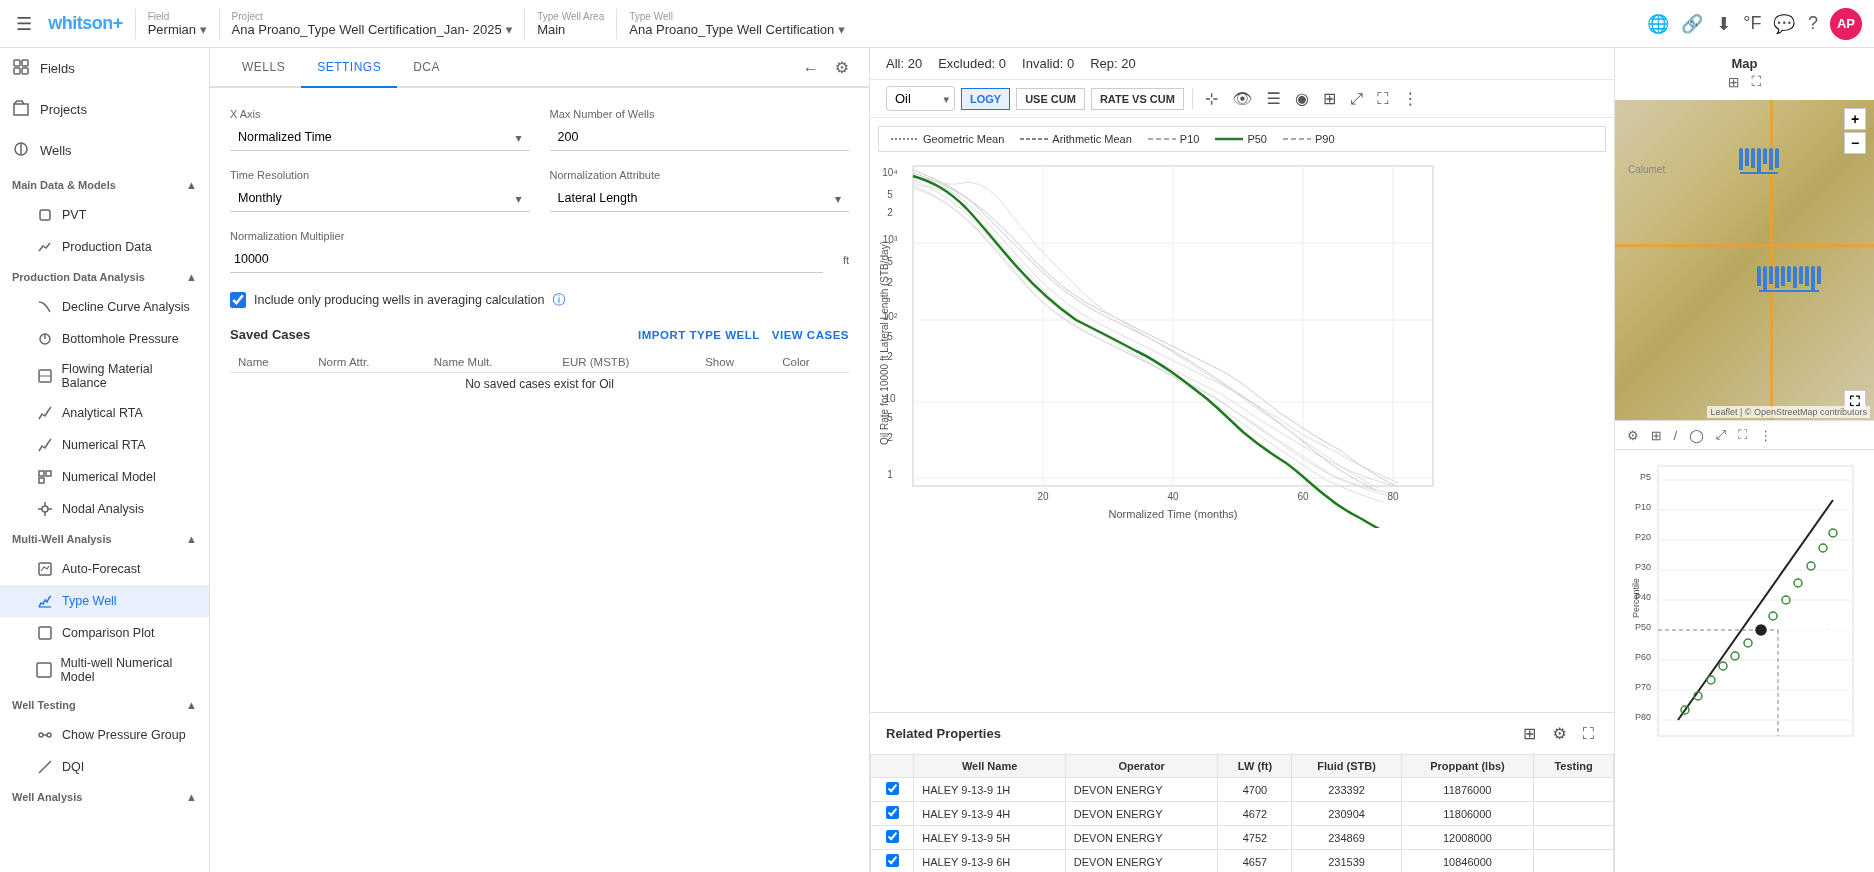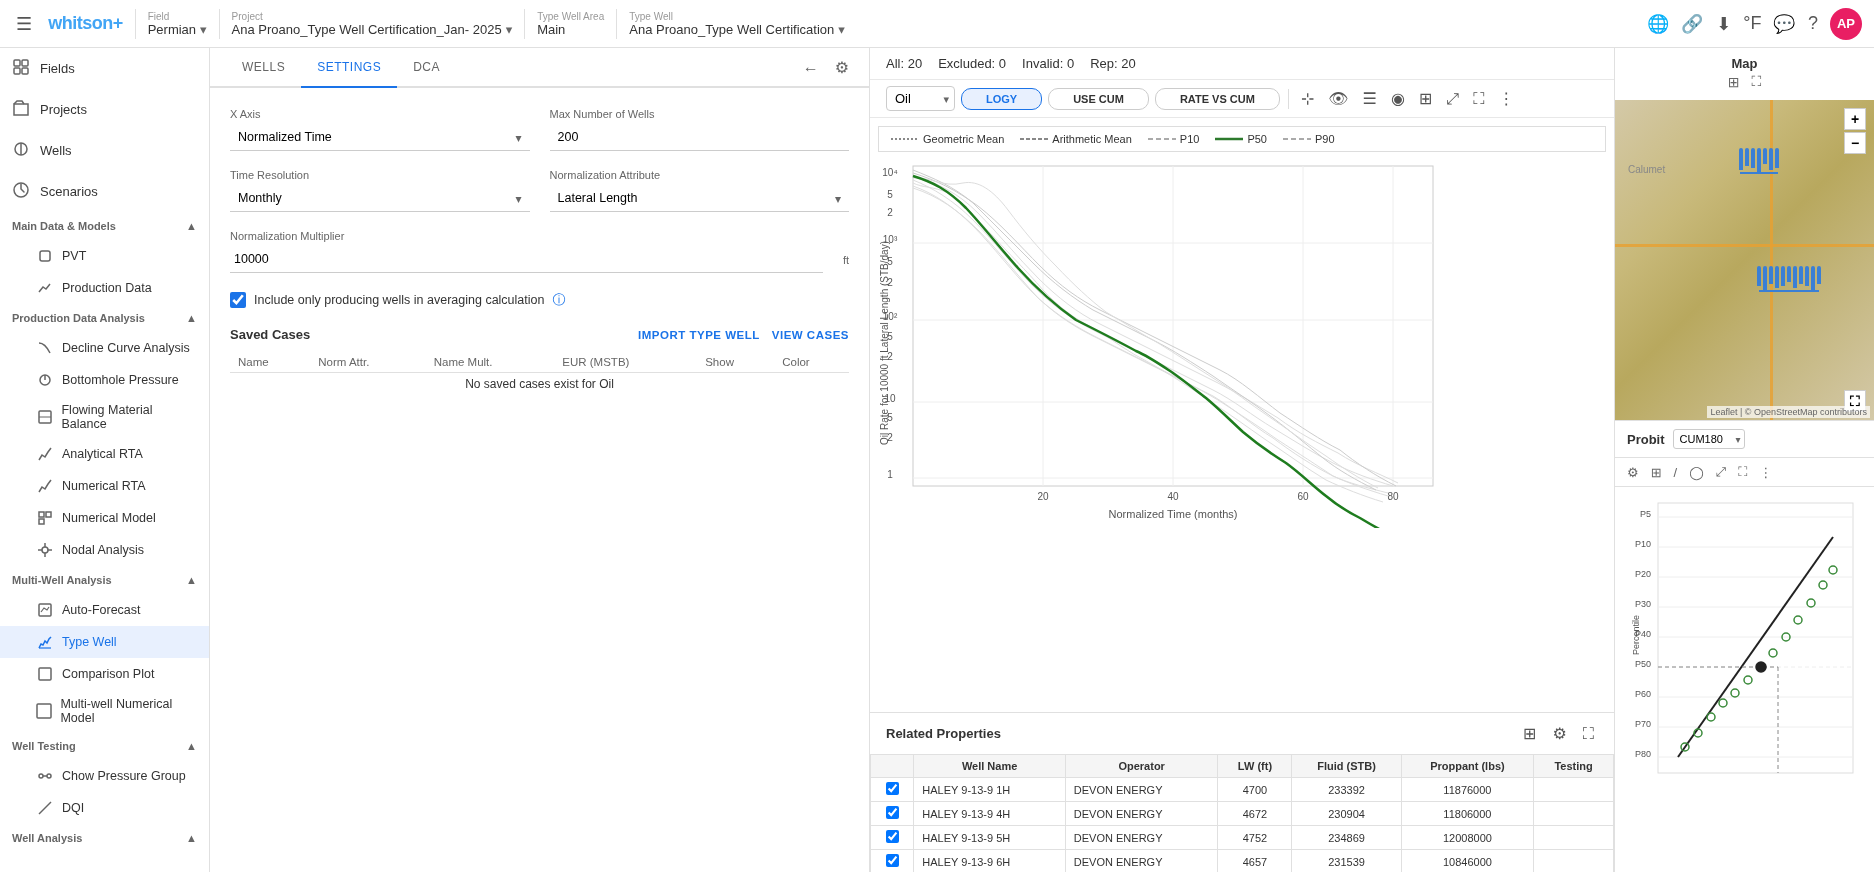--- a/index.html
+++ b/index.html
@@ -58,21 +58,21 @@
     .no-data { text-align: center; padding: 20px; color: #999; font-size: 12px; }
     
     
     .chart-panel { flex: 1; display: flex; flex-direction: column; background: #fff; }
     .chart-header { padding: 8px 16px; display: flex; align-items: center; gap: 16px; border-bottom: 1px solid #e8e8e8; }
     .chart-stats { display: flex; gap: 16px; font-size: 13px; color: #333; font-weight: 500; }
     .chart-toolbar { display: flex; align-items: center; gap: 6px; padding: 6px 16px; border-bottom: 1px solid #e8e8e8; }
     .fluid-select { padding: 4px 24px 4px 8px; border: 1px solid #ccc; border-radius: 4px; font-size: 13px; background: #fff; cursor: pointer; appearance: none; outline: none; min-width: 60px; }
     .fluid-select-wrap { position: relative; display: inline-block; }
     .fluid-select-wrap::after { content: '▾'; position: absolute; right: 6px; top: 50%; transform: translateY(-50%); color: #666; pointer-events: none; font-size: 11px; }
-    .chart-btn { padding: 4px 24px; border: 1px solid #ccc; border-radius: 10px; background: #fff; font-size: 11px; cursor: pointer; color: #333; font-weight: 600; }
+    .chart-btn { padding: 4px 8px; border: 1px solid #ccc; border-radius: 0; background: #fff; font-size: 11px; cursor: pointer; color: #333; font-weight: 600; }
     .chart-btn.active { background: #e8f0fe; border-color: #1a73e8; color: #1a73e8; }
     .toolbar-icon-btn { background: none; border: none; cursor: pointer; color: #555; font-size: 16px; padding: 3px 4px; border-radius: 3px; }
     .toolbar-sep { width: 1px; height: 20px; background: #ddd; margin: 0 2px; }
     
     .chart-area { flex: 1; padding: 8px; position: relative; overflow: hidden; }
     .legend-item { display: flex; align-items: center; gap: 4px; }
     
     
     .related-properties { height: 160px; border-top: 1px solid #e0e0e0; padding: 8px 0 0 0; flex-shrink: 0; }
     .related-header { display: flex; align-items: center; padding: 0 16px 8px; }
@@ -214,29 +214,20 @@
         <span>Projects</span>
       </div>
       <div class="sidebar-top-item">
         <span class="icon">
           <svg width="18" height="18" viewBox="0 0 18 18">
               <circle cx="9" cy="9" r="6" fill="none" stroke="#666" stroke-width="1.5"></circle>
               <line x1="9" y1="3" x2="9" y2="15" stroke="#666" stroke-width="1.5"></line>
             </svg>
         </span>
         <span>Wells</span>
-      </div>
-      <div class="sidebar-top-item">
-        <span class="icon">
-          <svg width="18" height="18" viewBox="0 0 18 18">
-              <path d="M9 3v5l3 3" stroke="#666" stroke-width="1.5" fill="none" stroke-linecap="round"></path>
-              <circle cx="9" cy="9" r="7" fill="none" stroke="#666" stroke-width="1.5"></circle>
-            </svg>
-        </span>
-        <span>Scenarios</span>
       </div>
 
       <div class="sidebar-section-header">
         <span>Main Data &amp; Models</span>
         <span>▲</span>
       </div>
       <div class="sidebar-item">
         <span class="icon">
           <svg width="16" height="16" viewBox="0 0 16 16">
               <rect x="3" y="3" width="10" height="10" rx="2" fill="none" stroke="#666" stroke-width="1.5"></rect>
@@ -718,29 +709,20 @@
                 </div>
                 <div class="map-zoom-expand">
                   <button class="map-zoom-btn" style="width:22px;height:22px;">⛶</button>
                 </div>
                 <div class="map-attribution">Leaflet | © OpenStreetMap contributors</div>
               </div>
             </div>
           </div>
 
           <div class="probit-section">
-            <div class="probit-header">
-              <span class="probit-title">Probit</span>
-              <div class="probit-select-wrap">
-                <select class="probit-select">
-                  <option>CUM180</option>
-                  <option>CUM365</option>
-                </select>
-              </div>
-            </div>
             <div class="probit-toolbar">
               <button class="probit-icon-btn">⚙</button>
               <button class="probit-icon-btn">⊞</button>
               <button class="probit-icon-btn">/</button>
               <button class="probit-icon-btn">◯</button>
               <button class="probit-icon-btn">⤢</button>
               <button class="probit-icon-btn">⛶</button>
               <button class="probit-icon-btn">⋮</button>
             </div>
             <div class="probit-chart">

